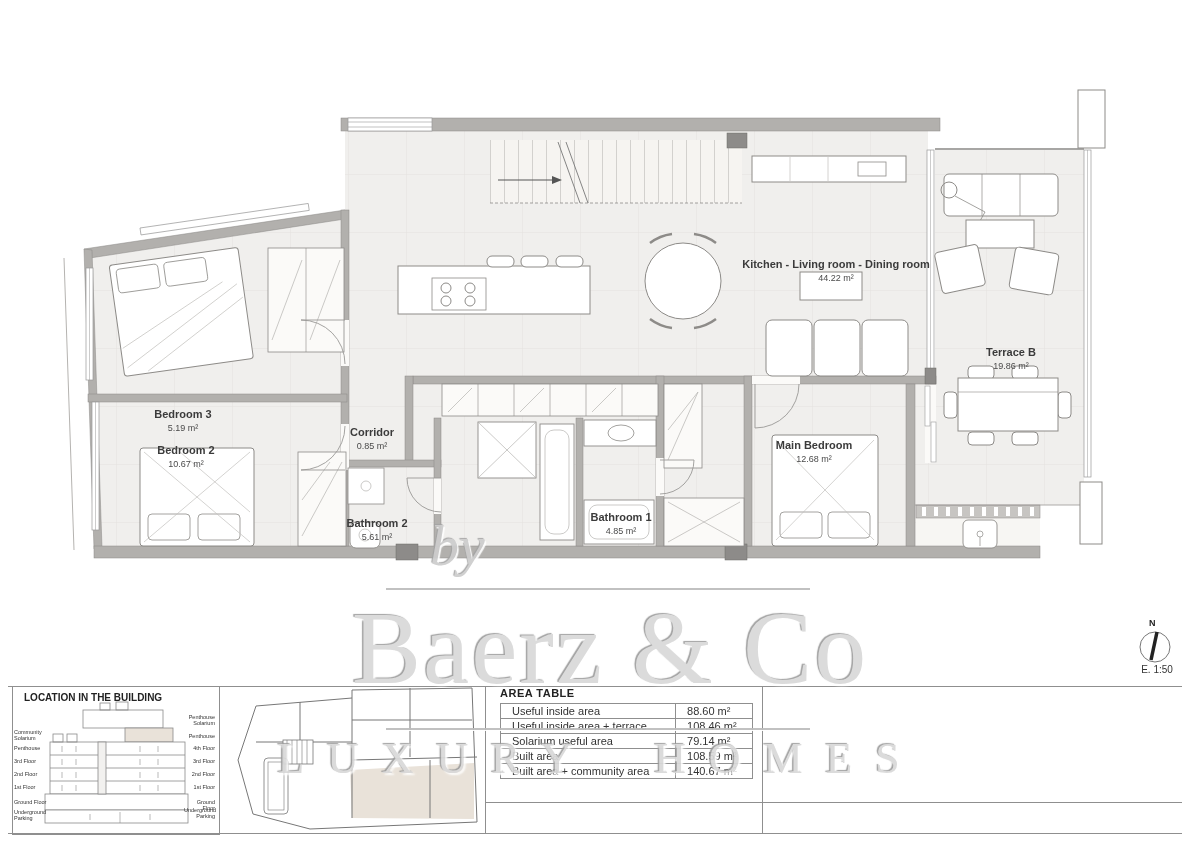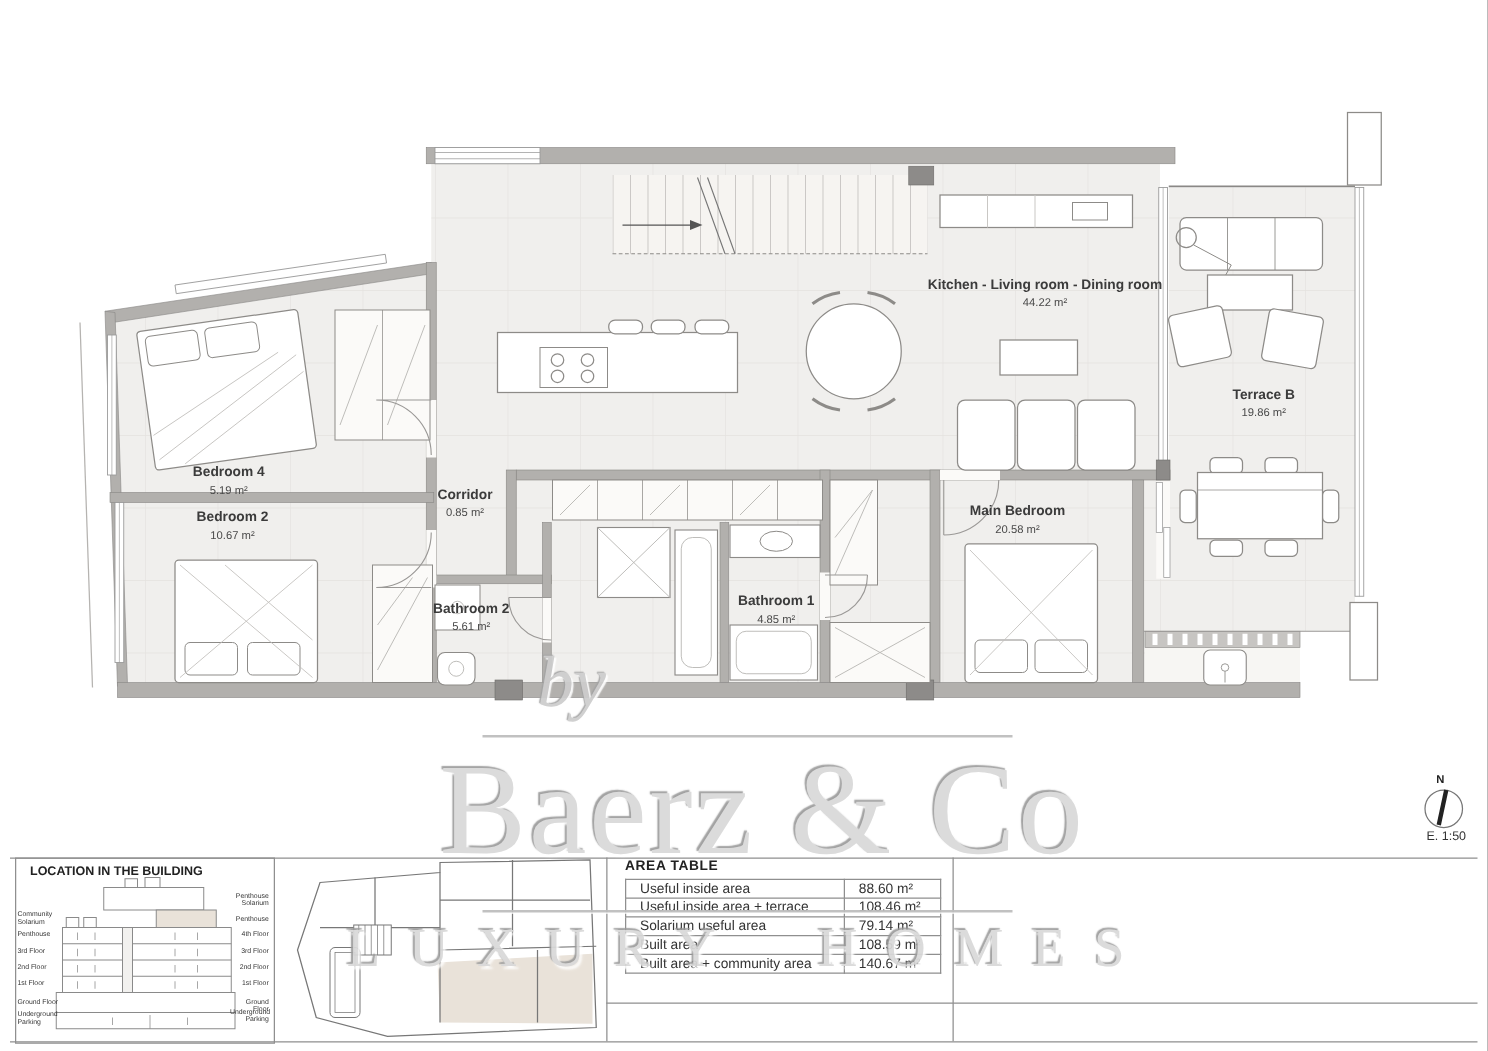--- a/index.html
+++ b/index.html
@@ -1,20 +1,20 @@
 <!DOCTYPE html>
 <html><head>
 <meta charset="utf-8">
 <style>
   html,body{margin:0;padding:0;background:#888;}
   .page{position:relative;width:1190px;height:841px;background:#ffffff;overflow:hidden;
         font-family:"Liberation Sans",sans-serif;}
   .abs{position:absolute;}
   
-  .room-label{position:absolute;transform:translateX(-50%);text-align:center;z-index:6;pointer-events:none;}
+  .room-label{position:absolute;transform:translateX(-50%);text-align:center;z-index:6;pointer-events:none;margin-top:36px;}
   .room-name{font-size:11px;font-weight:bold;color:#3b3b3b;white-space:nowrap;}
   .room-area{font-size:9px;color:#4a4a4a;margin-top:3px;}
   
   .rule{position:absolute;background:#8f8f8f;z-index:7;}
   .loc-box{position:absolute;left:12px;top:686px;width:206px;height:147px;border:1px solid #8f8f8f;z-index:7;}
   .loc-title{position:absolute;left:24px;top:692px;font-size:10px;font-weight:bold;color:#222;z-index:8;text-align:right;}
   .fl-label{position:absolute;font-size:5.5px;line-height:6px;color:#333;z-index:8;}
   .fl-left{left:14px;width:35px;text-align:left;}
   .fl-right{left:184px;width:31px;text-align:right;}
   
@@ -269,42 +269,42 @@
     <g stroke="#9a9896" fill="none" stroke-width=".9">
       <path d="M345,320 L301,320 M301,320 A44,44 0 0 1 345,364"></path>
       <path d="M345,470 L301,470 M301,470 A44,44 0 0 0 345,426"></path>
       <path d="M441,478 L407,478 M407,478 A34,34 0 0 0 441,512"></path>
       <path d="M660,460 L694,460 M694,460 A34,34 0 0 1 660,494"></path>
       <path d="M755,384 V428 M755,428 A44,44 0 0 0 799,384"></path>
     </g>
   </svg>
 
   <div class="room-label" style="left:183px;top:372px">
-    <div class="room-name">Bedroom 4</div>
+    <div class="room-name">Bedroom 3</div>
     <div class="room-area">5.19 m²</div>
   </div>
   <div class="room-label" style="left:186px;top:408px">
     <div class="room-name">Bedroom 2</div>
     <div class="room-area">10.67 m²</div>
   </div>
   <div class="room-label" style="left:372px;top:390px">
     <div class="room-name">Corridor</div>
     <div class="room-area">0.85 m²</div>
   </div>
   <div class="room-label" style="left:377px;top:481px">
     <div class="room-name">Bathroom 2</div>
     <div class="room-area">5.61 m²</div>
   </div>
   <div class="room-label" style="left:621px;top:475px">
     <div class="room-name">Bathroom 1</div>
     <div class="room-area">4.85 m²</div>
   </div>
   <div class="room-label" style="left:814px;top:403px">
     <div class="room-name">Main Bedroom</div>
-    <div class="room-area">20.58 m²</div>
+    <div class="room-area">12.68 m²</div>
   </div>
   <div class="room-label" style="left:836px;top:222px">
     <div class="room-name">Kitchen - Living room - Dining room</div>
     <div class="room-area">44.22 m²</div>
   </div>
   <div class="room-label" style="left:1011px;top:310px">
     <div class="room-name">Terrace B</div>
     <div class="room-area">19.86 m²</div>
   </div>
 

